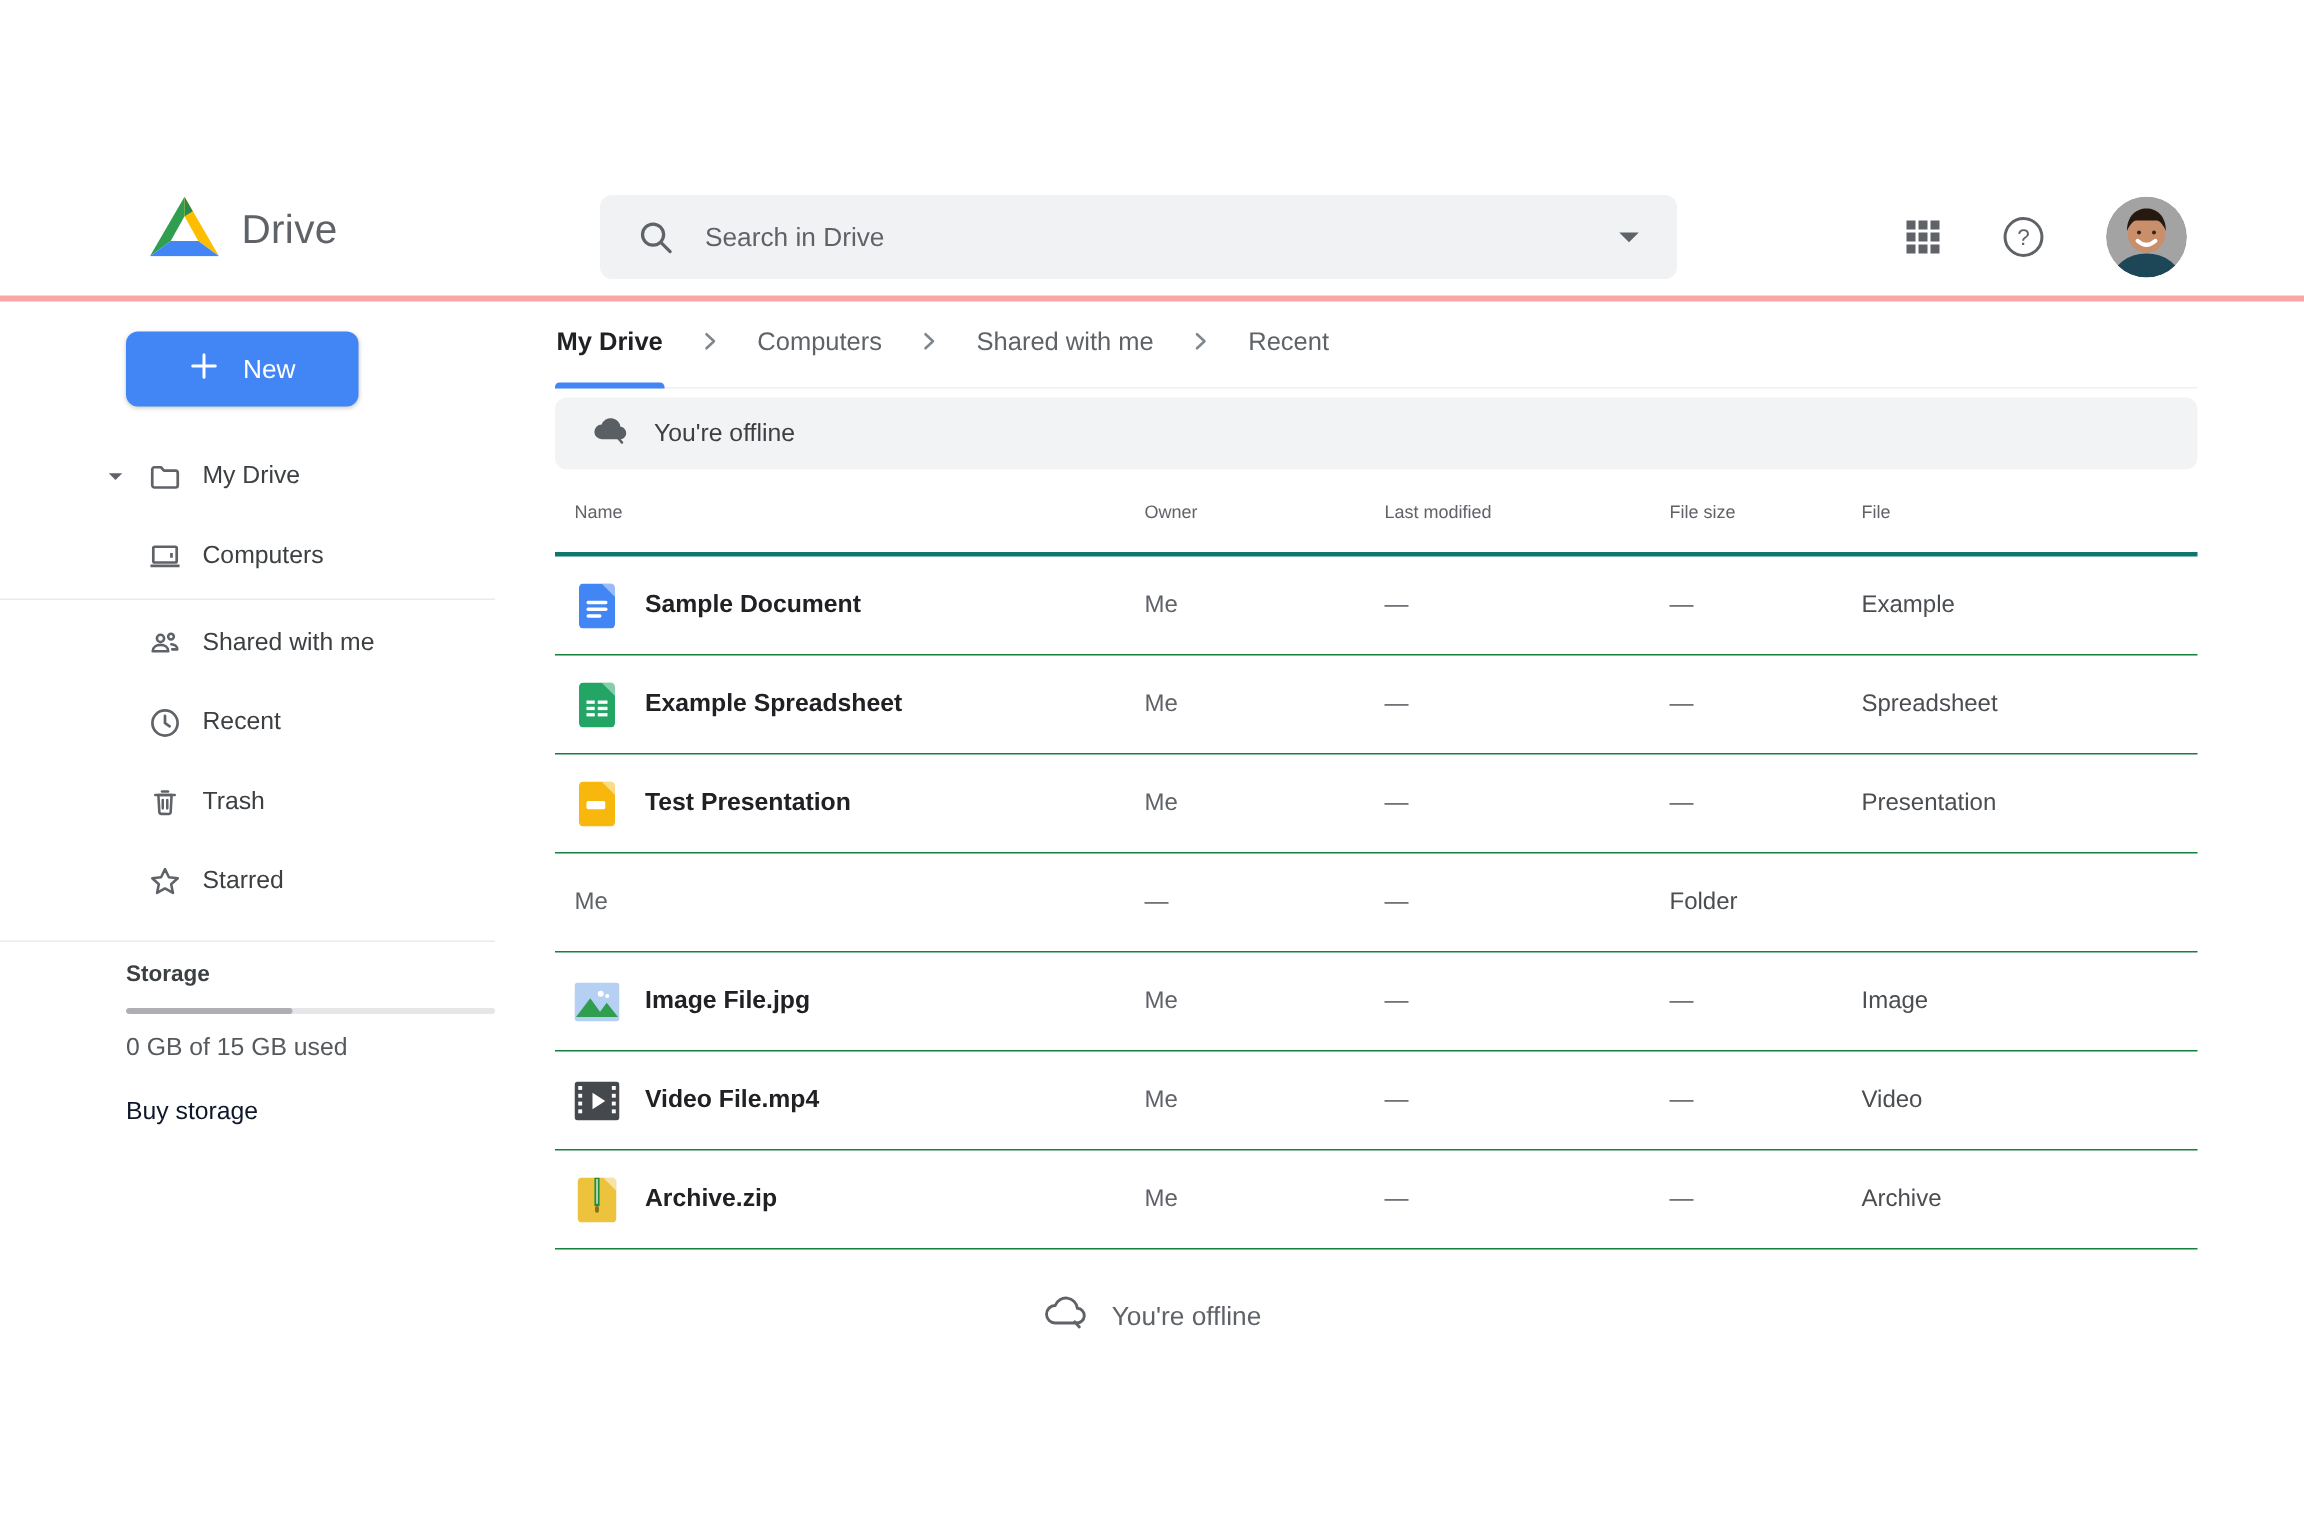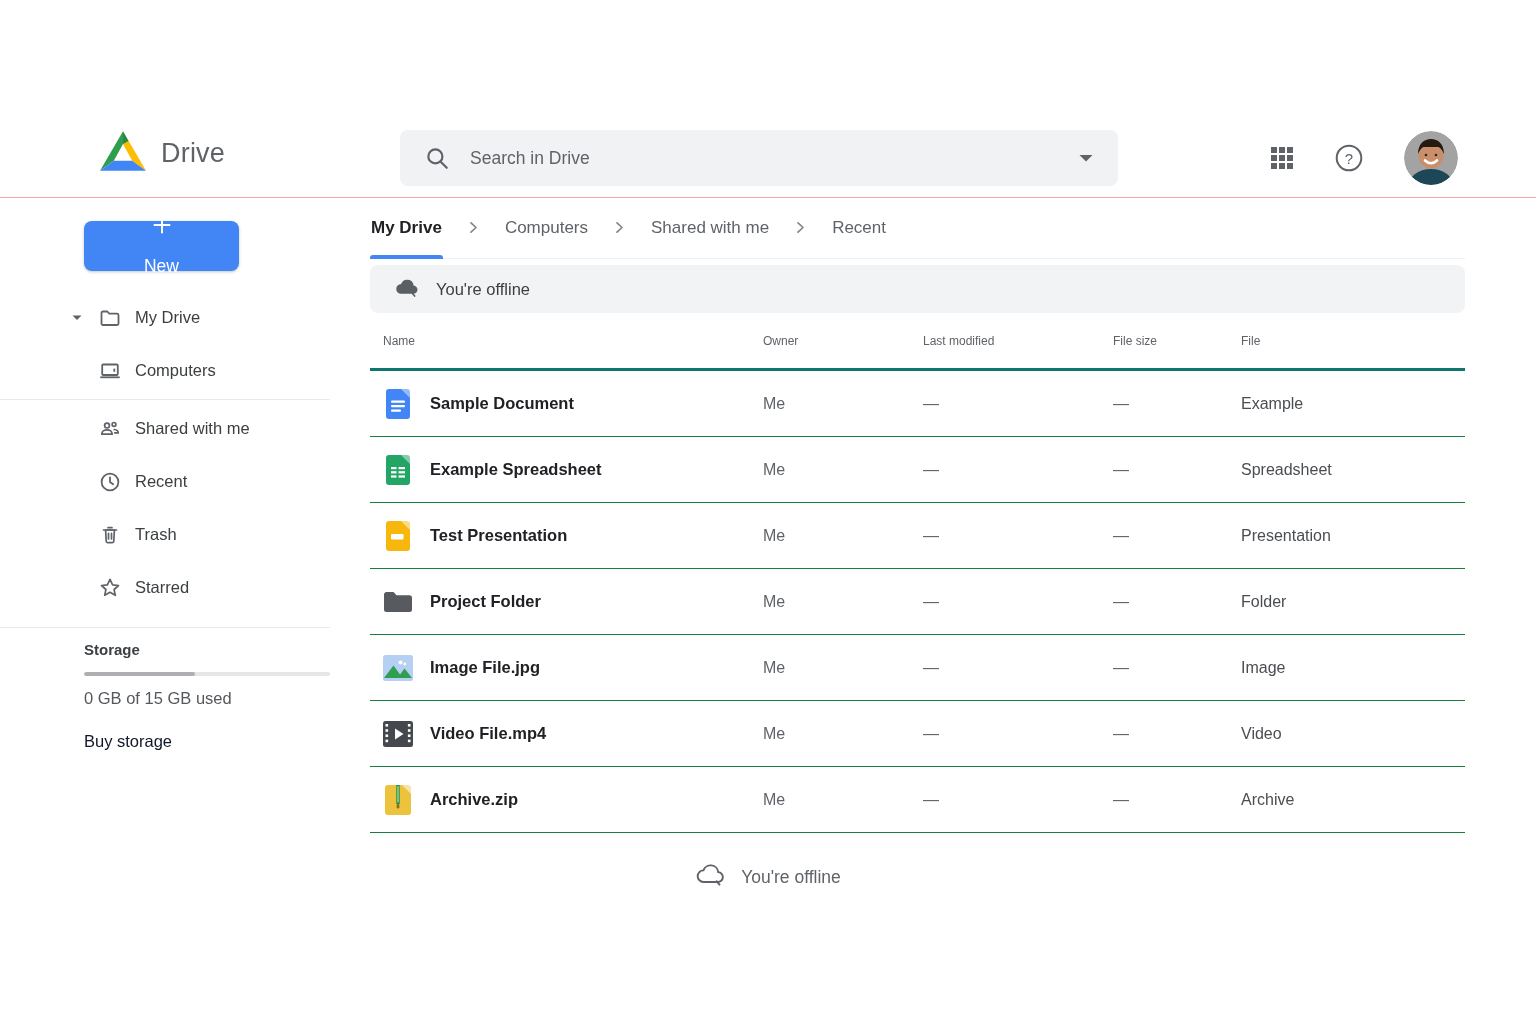--- a/index.html
+++ b/index.html
@@ -1,36 +1,36 @@
 <!DOCTYPE html>
 <html><head>
 <meta charset="utf-8">
 <style>
   html,body{margin:0;padding:0;background:#fff;}
   .page{position:relative;width:1536px;height:1024px;background:#fff;overflow:hidden;
         font-family:"Liberation Sans",sans-serif;color:#202124;}
 
   
-  .topbar{position:absolute;top:0;left:0;right:0;height:197px;border-bottom:1px solid #fca5a5;background:#fff;}
+  .topbar{position:absolute;top:0;left:0;right:0;height:197px;border-bottom:4px solid #fca5a5;background:#fff;}
   .logo{position:absolute;left:100px;top:131px;display:flex;align-items:center;gap:15px;}
   .logo-name{font-size:27px;color:#5f6368;letter-spacing:.2px;}
   .searchbar{position:absolute;left:400px;top:130px;width:718px;height:56px;background:#f0f2f4;
              border-radius:8px;display:flex;align-items:center;padding:0 24px;gap:18px;box-sizing:border-box;}
   .searchbar input{flex:1;border:none;outline:none;background:transparent;font-size:17.5px;
                    font-family:Liberation Sans, sans-serif;color:#202124;}
   .searchbar input::placeholder{color:#5f6368;}
   .top-actions{position:absolute;right:78px;top:130px;height:56px;display:flex;align-items:center;gap:40px;}
   .icon-btn{display:flex;align-items:center;justify-content:center;cursor:pointer;}
   .avatar{width:54px;height:54px;border-radius:50%;overflow:hidden;cursor:pointer;}
 
   
   .sidebar{position:absolute;top:197px;left:0;width:330px;box-sizing:border-box;padding:24px 0 0 84px;}
   .new-btn{width:155px;height:50px;border-radius:8px;border:none;background:#4285f4;color:#fff;
            display:flex;align-items:center;justify-content:center;gap:16px;font-size:17.5px;
-           font-family:"Liberation Sans",sans-serif;box-shadow:0 1px 3px rgba(60,64,67,.3);cursor:pointer;flex-direction:column;}
+           font-family:"Liberation Sans",sans-serif;box-shadow:0 1px 3px rgba(60,64,67,.3);cursor:pointer;}
   .nav{margin-top:20px;padding-left:14px;}
   .nav-item{height:53px;display:flex;align-items:center;gap:13px;position:relative;
             font-size:16.5px;color:#3c4043;cursor:pointer;}
   .nav-chevron{position:absolute;left:-27px;display:flex;align-items:center;}
   .nav-icon{width:24px;height:24px;display:flex;align-items:center;justify-content:center;}
   .side-divider{border:none;border-top:1px solid #e8eaed;margin:2px 0 2px -98px;width:330px;}
   .side-divider.below-trash{margin-top:13px;margin-bottom:0;}
   .storage{margin-top:13px;}
   .storage-title{font-size:15px;font-weight:700;color:#3c4043;}
   .progress{margin-top:14px;width:246px;height:4px;border-radius:2px;background:#e6e6e9;overflow:hidden;}
@@ -322,28 +322,20 @@
               </svg>
             </span>
             <span>Test Presentation</span>
           </div>
           <div class="cell">Me</div>
           <div class="cell">—</div>
           <div class="cell">—</div>
           <div class="cell type-cell">Presentation</div>
         </div>
         <div class="trow">
-          <div class="cell name-cell">
-            <span class="ficon">
-              <svg width="30" height="24" viewBox="0 0 30 24">
-                <path d="M1 4.5C1 3.1 2.1 2 3.5 2h7l3 3.2h13A2.5 2.5 0 0 1 29 7.7v11.8a2.5 2.5 0 0 1-2.5 2.5h-23A2.5 2.5 0 0 1 1 19.5z" fill="#575b5f"></path>
-              </svg>
-            </span>
-            <span>Project Folder</span>
-          </div>
           <div class="cell">Me</div>
           <div class="cell">—</div>
           <div class="cell">—</div>
           <div class="cell type-cell">Folder</div>
         </div>
         <div class="trow">
           <div class="cell name-cell">
             <span class="ficon">
               <svg width="30" height="26" viewBox="0 0 30 26">
                 <rect width="30" height="26" rx="2.5" fill="#b5d0f2"></rect>

